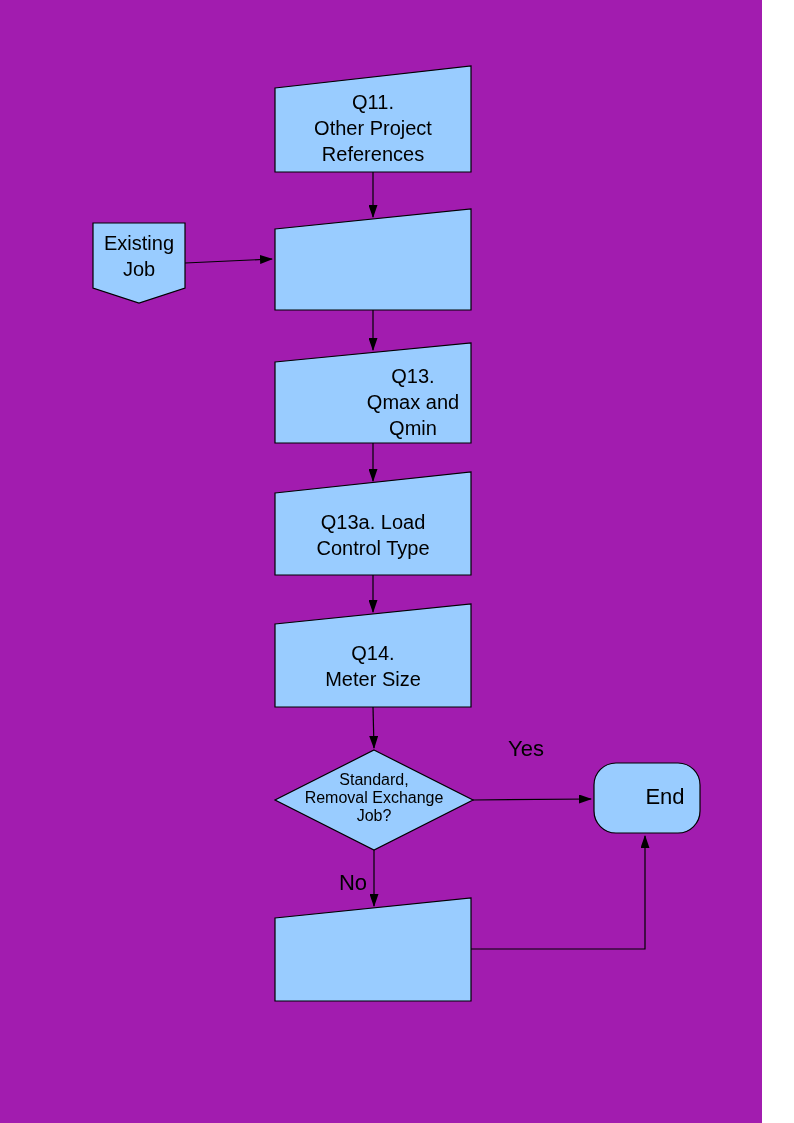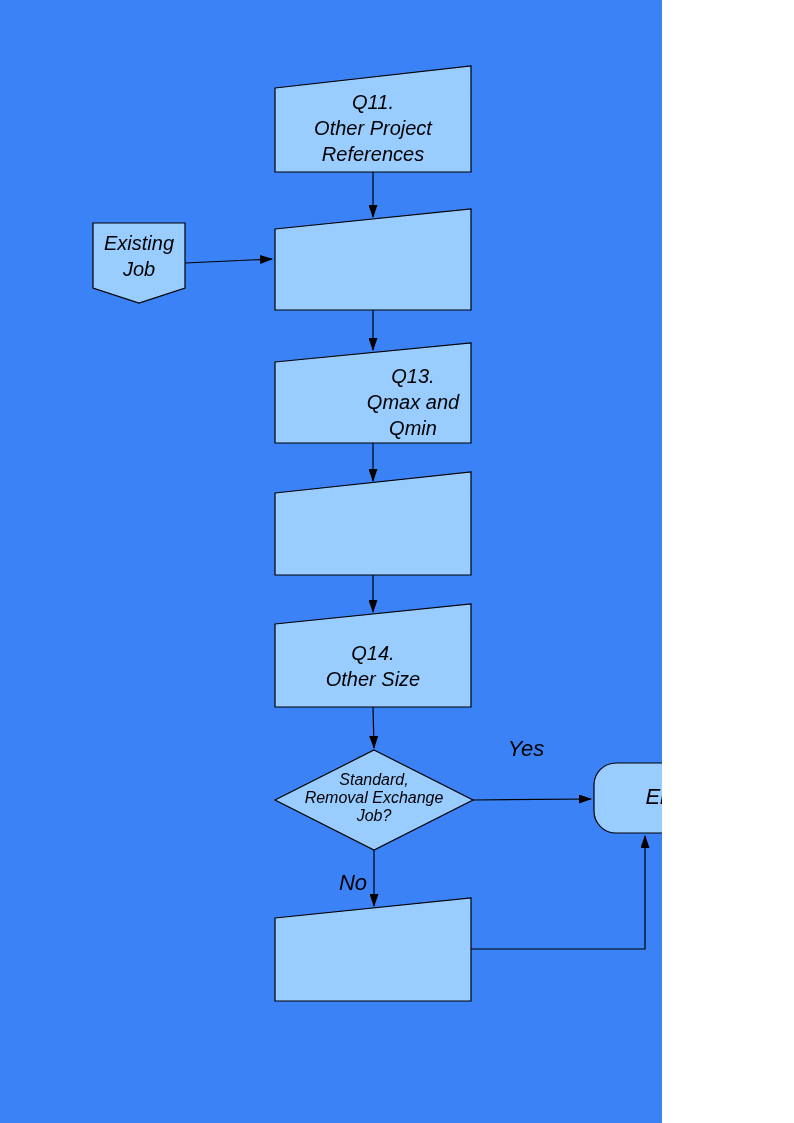--- a/index.html
+++ b/index.html
@@ -3,25 +3,24 @@
 <meta charset="utf-8">
 <style>
   html, body {
     margin: 0;
     padding: 0;
     background: #ffffff;
     font-family: "Liberation Sans", sans-serif;
   }
   .canvas {
     position: relative;
-    width: 662px;
+    width: 762px;
     height: 1123px;
-    background: #3b82f6;
+    background: #a21caf;
     overflow: hidden;
-    font-style: italic;
   }
   .canvas svg {
     position: absolute;
     left: 0;
     top: 0;
   }
   .shape {
     fill: #99CCFF;
     stroke: #000000;
     stroke-width: 1.2;
@@ -86,23 +85,25 @@
 References</div>
 
   <div class="label" style="left:93px; top:230px; width:92px;">Existing
 Job</div>
 
 
   <div class="label" style="left:275px; top:363px; width:196px;margin-left:40px;">Q13.
 Qmax and
 Qmin</div>
 
+  <div class="label" style="left:275px; top:509px; width:196px;">Q13a. Load
+Control Type</div>
 
   <div class="label" style="left:275px; top:640px; width:196px;">Q14.
-Other Size</div>
+Meter Size</div>
 
   <div class="label small" style="left:285px; top:771px; width:178px;">Standard,
 Removal Exchange
 Job?</div>
 
   <div class="label edge" style="left:498px; top:736px; width:56px;">Yes</div>
 
   <div class="label edge" style="left:612px; top:784px; width:106px;">End</div>
 
   <div class="label edge" style="left:323px; top:870px; width:60px;">No</div>

